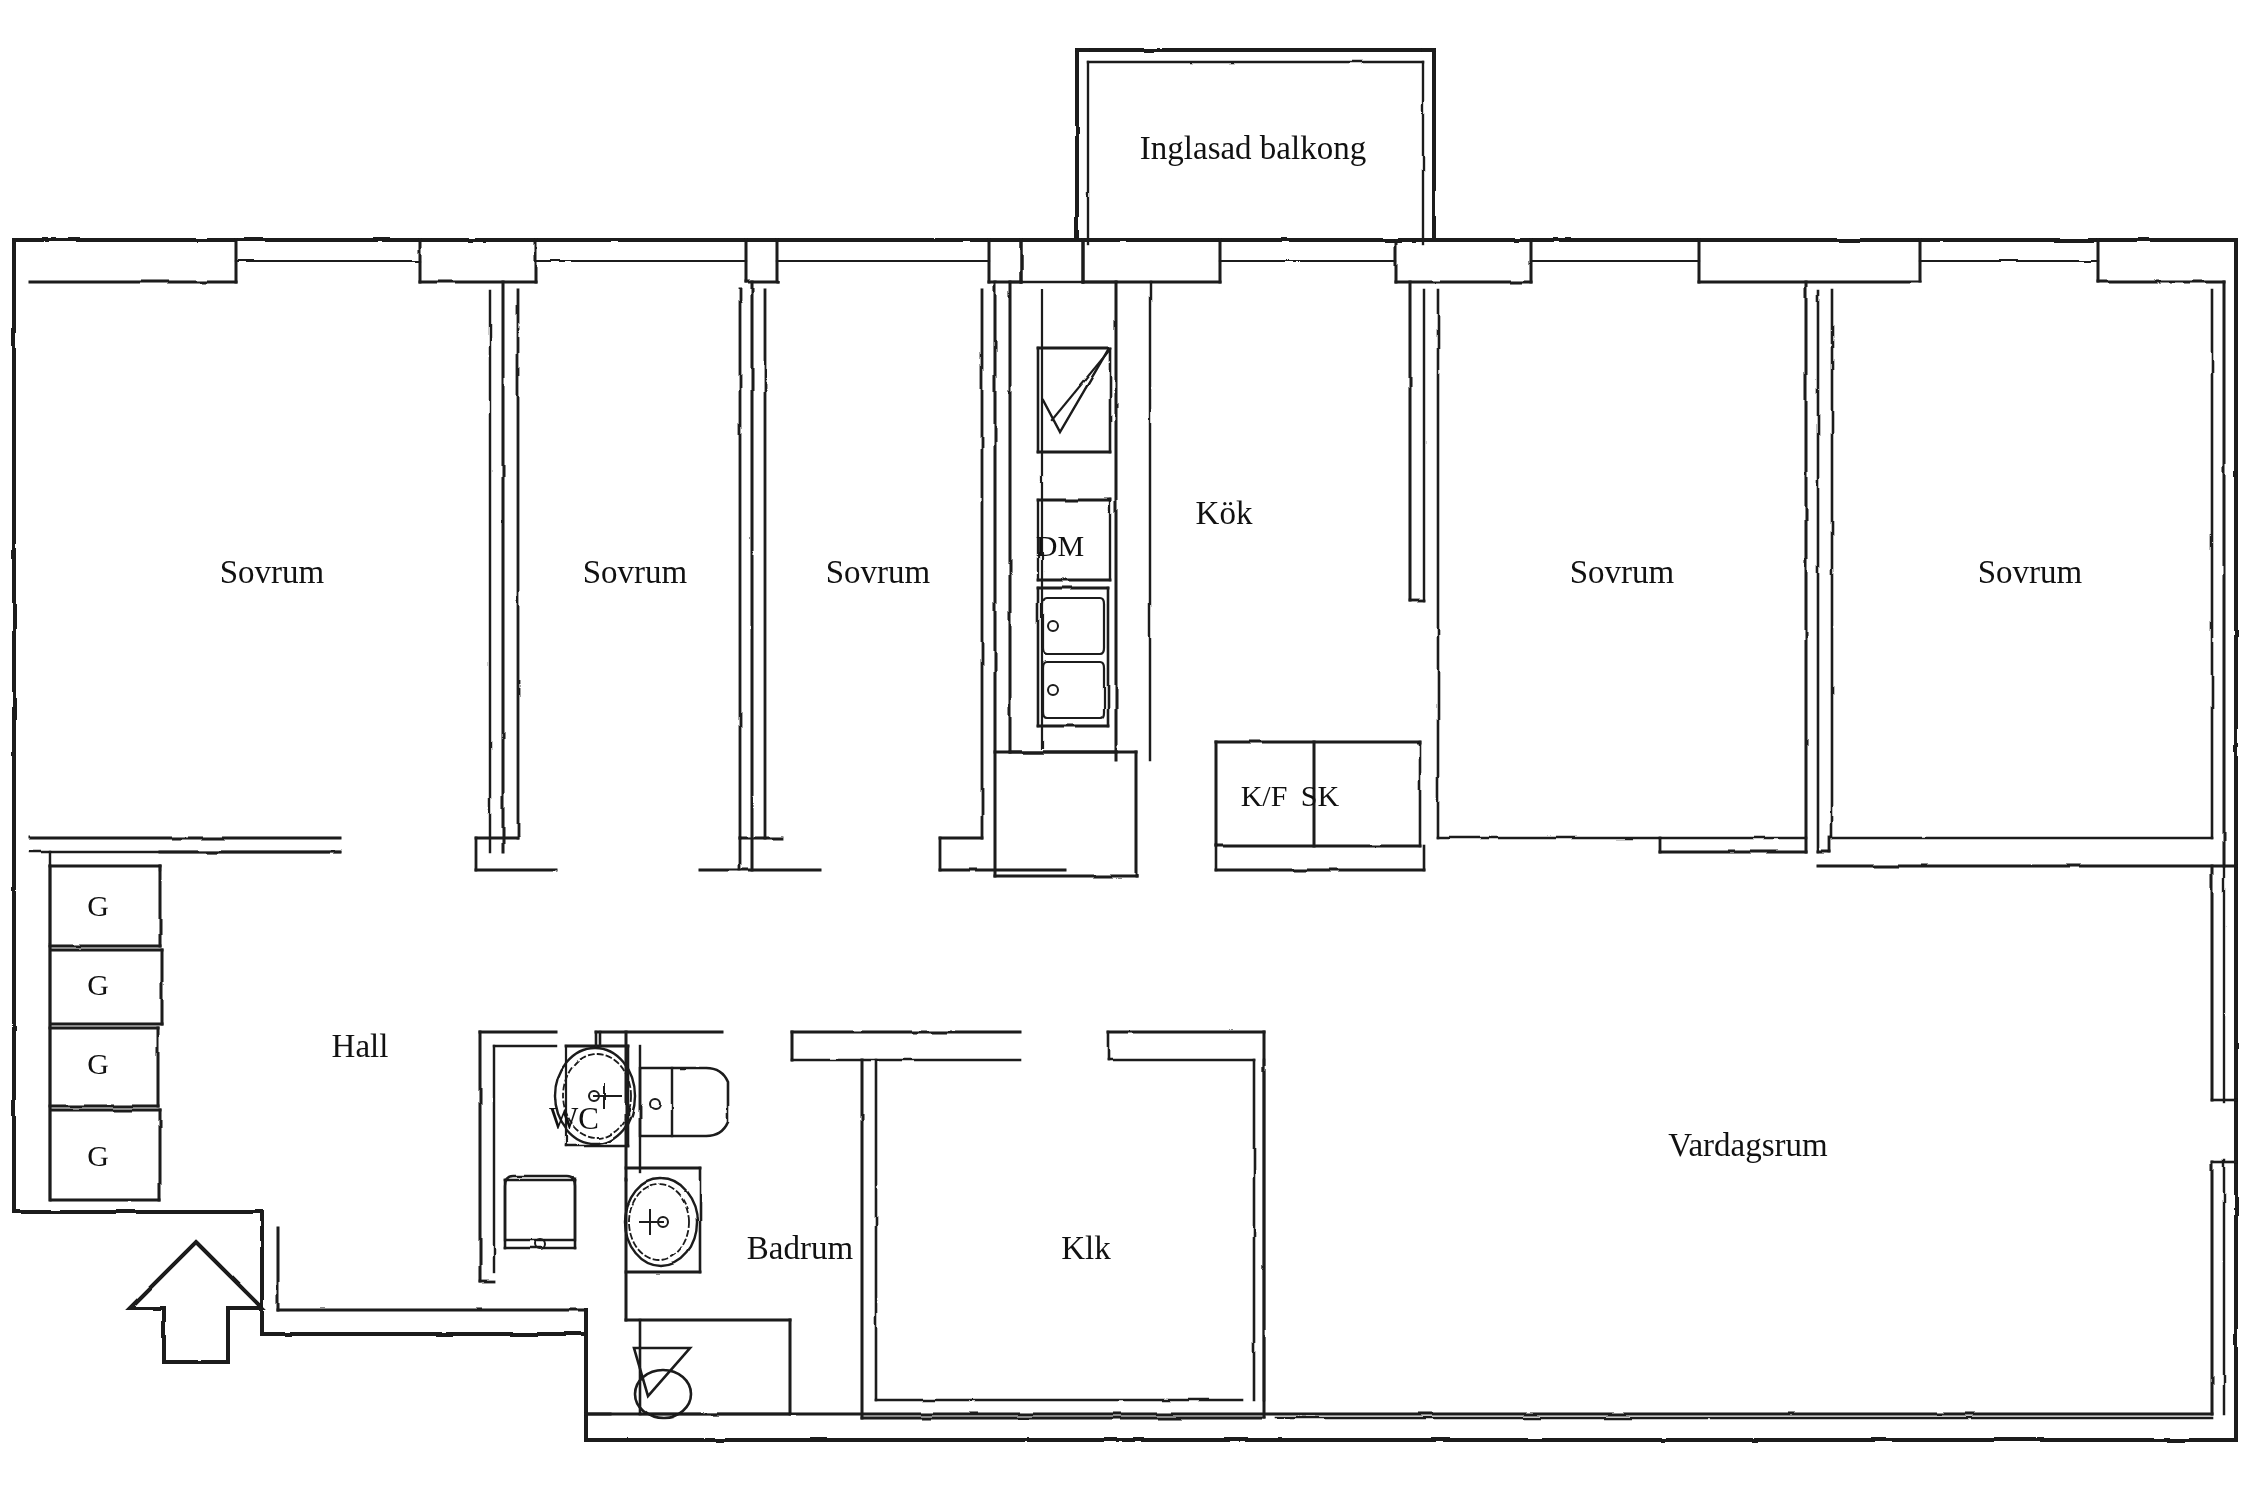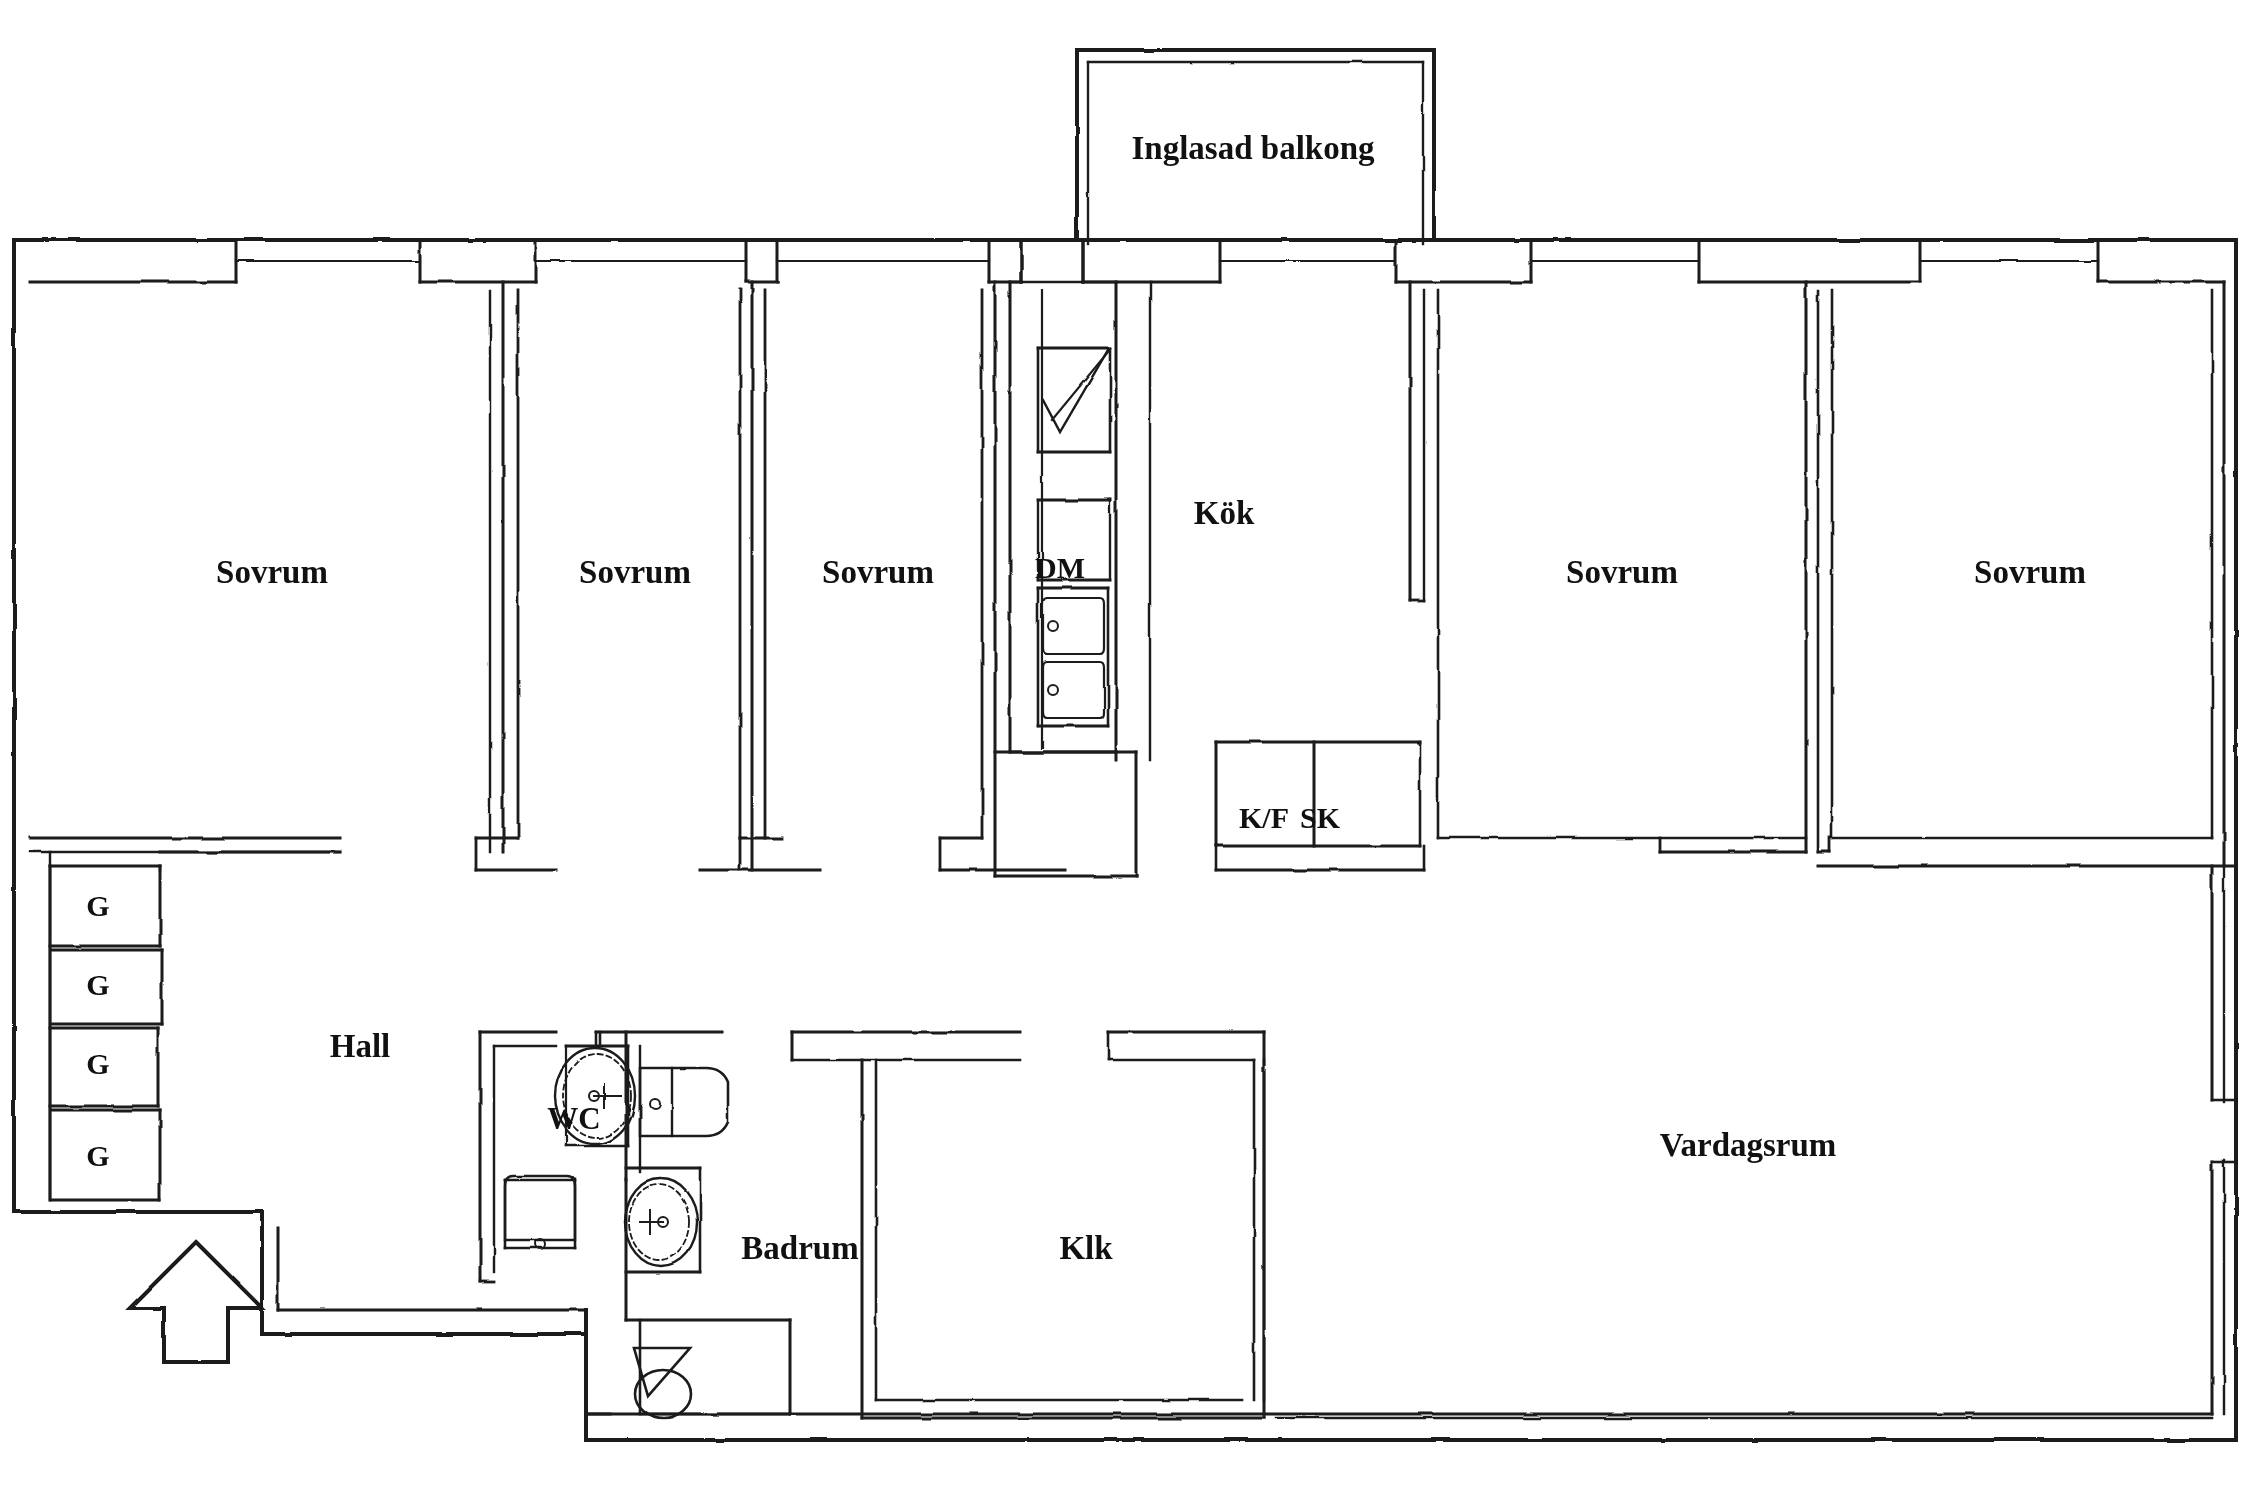--- a/index.html
+++ b/index.html
@@ -12,21 +12,20 @@
     width: 2250px;
     height: 1500px;
     overflow: hidden;
     font-family: "Liberation Serif", "DejaVu Serif", serif;
   }
   #plan-root {
     position: relative;
     width: 2250px;
     height: 1260px;
     background: #ffffff;
-    font-weight: bold;
   }
   #floorplan-svg {
     position: absolute;
     left: 0;
     top: 0;
     width: 2250px;
     height: 1500px;
   }
   .room-label {
     position: absolute;
@@ -39,21 +38,20 @@
   .lbl-lg { font-size: 33px; }
   .lbl-md { font-size: 31px; margin-left: 40px; }
   .fixture-label {
     position: absolute;
     color: #111111;
     font-family: "Liberation Serif", "DejaVu Serif", serif;
     font-size: 30px;
     white-space: nowrap;
     transform: translate(-50%, -50%);
     user-select: none;
-    margin-top: 22px;
   }
   .closet-label {
     position: absolute;
     color: #111111;
     font-family: "Liberation Serif", "DejaVu Serif", serif;
     font-size: 30px;
     transform: translate(-50%, -50%);
     user-select: none;
   }
 </style>

